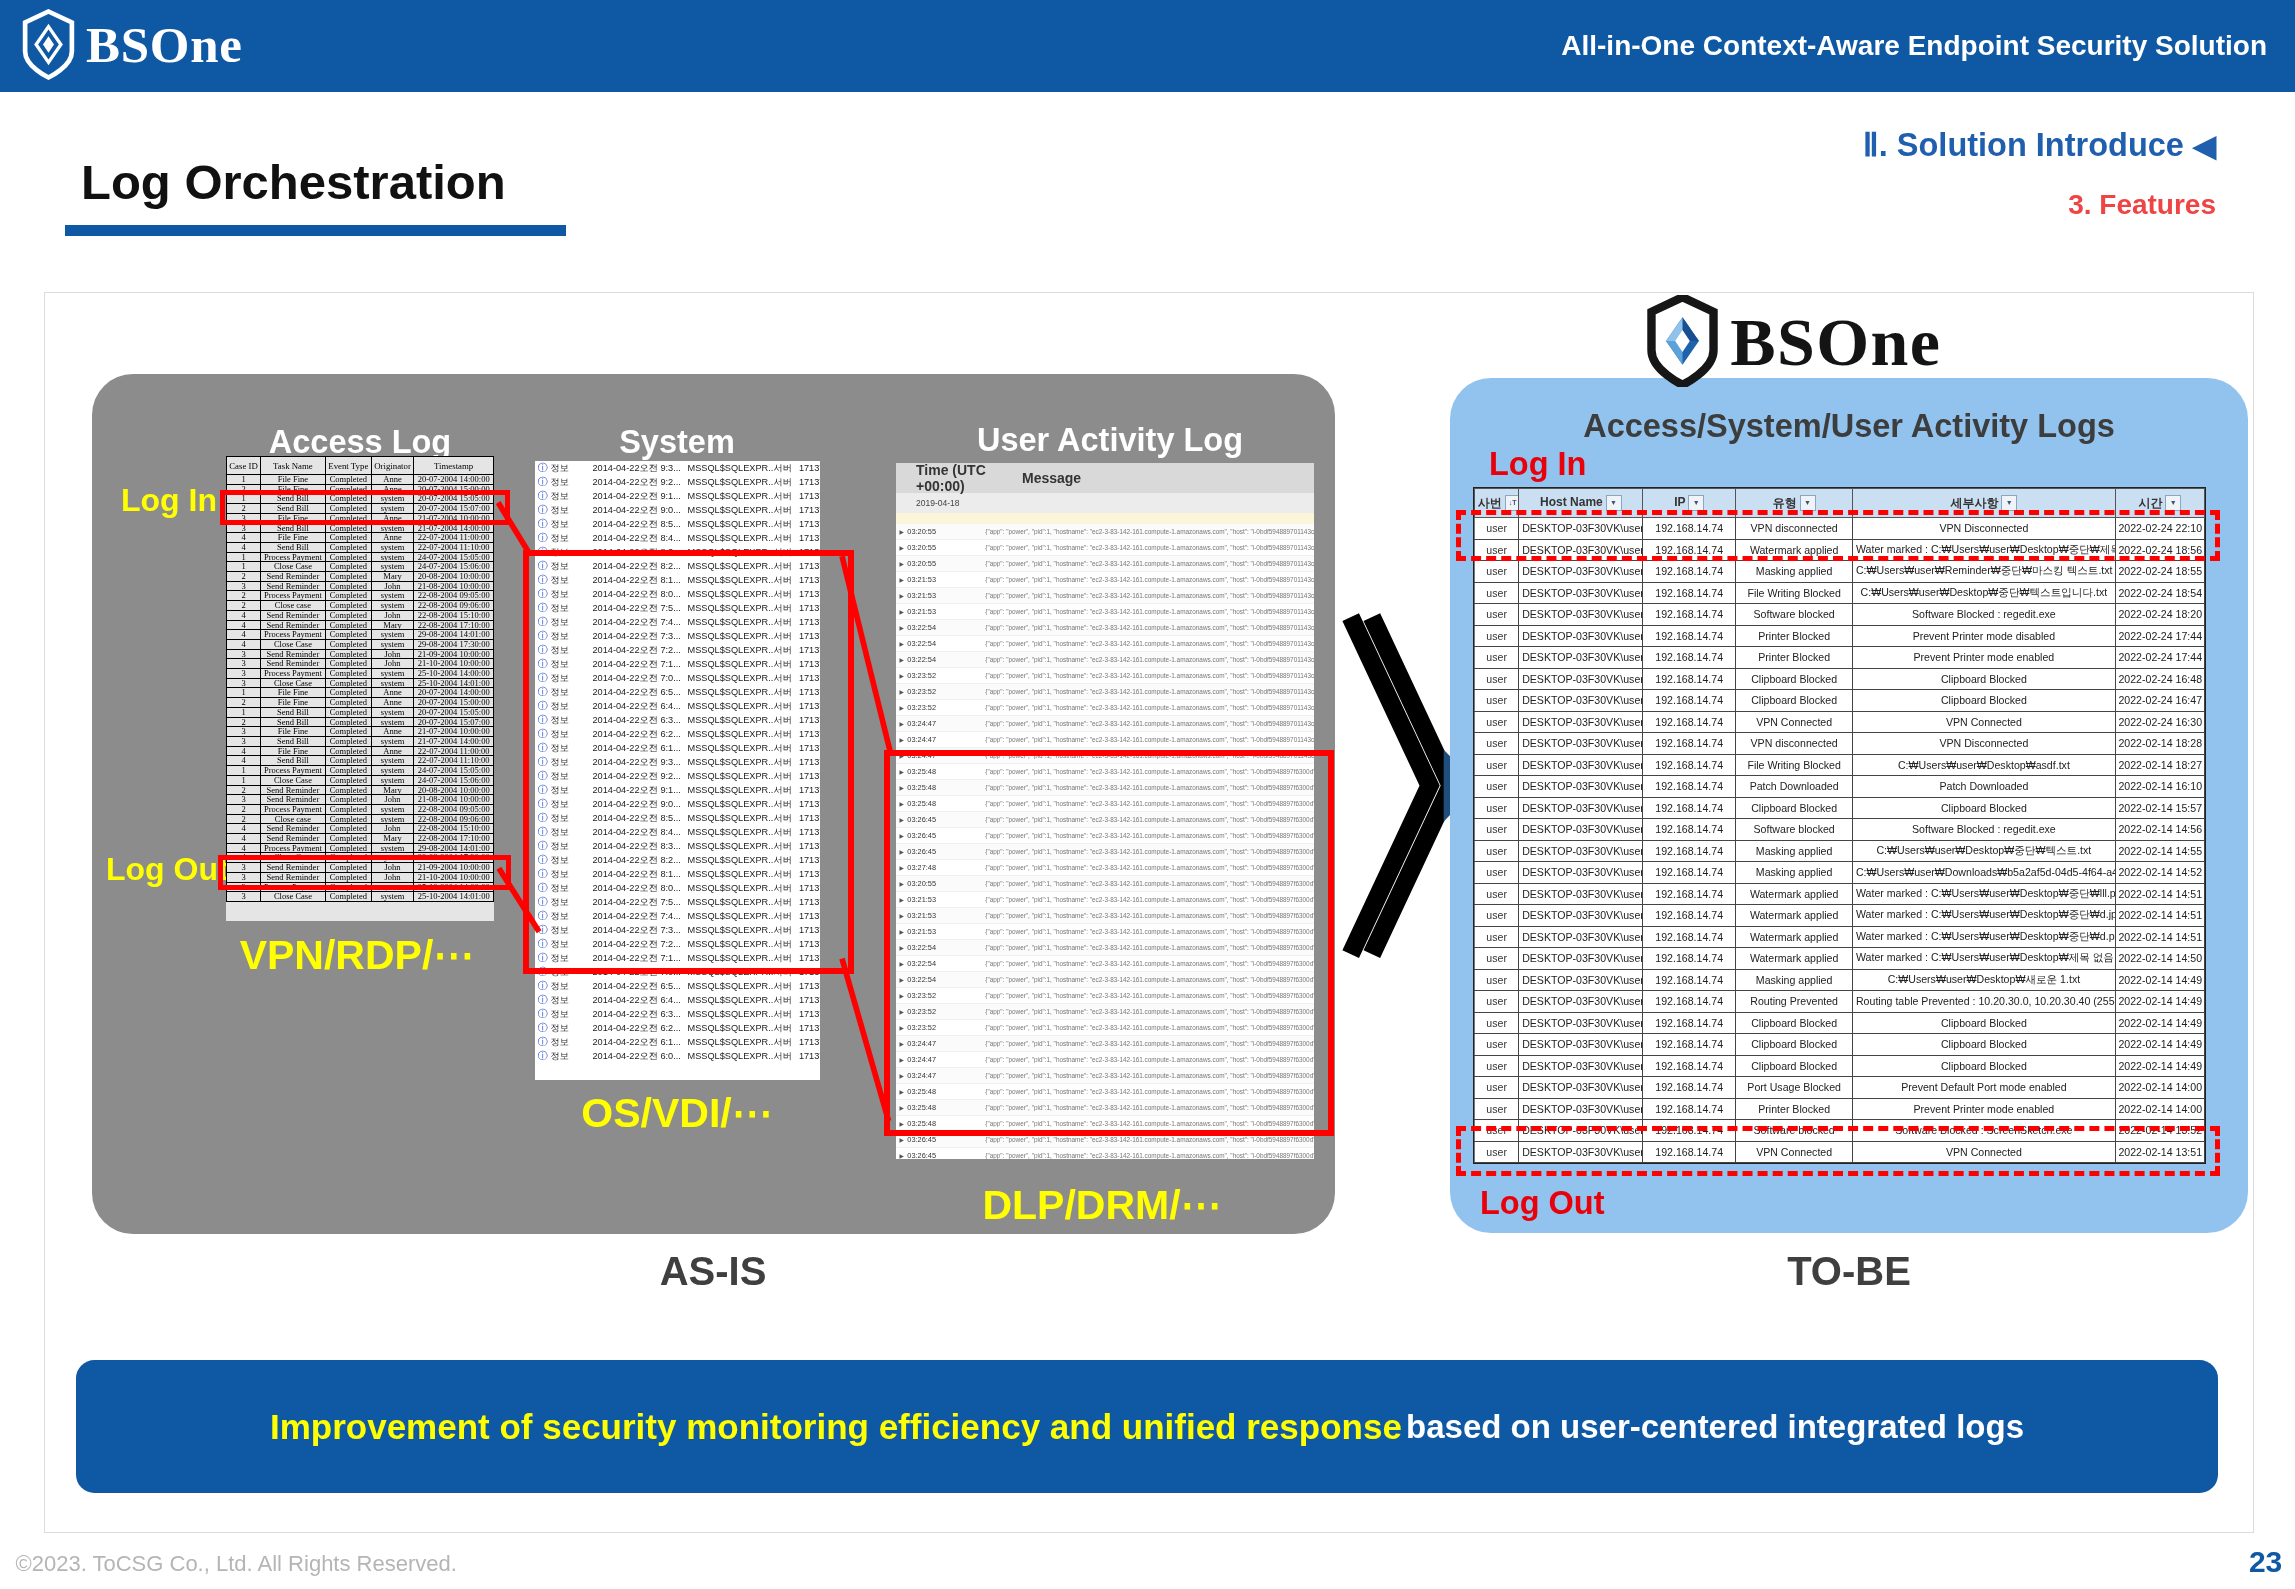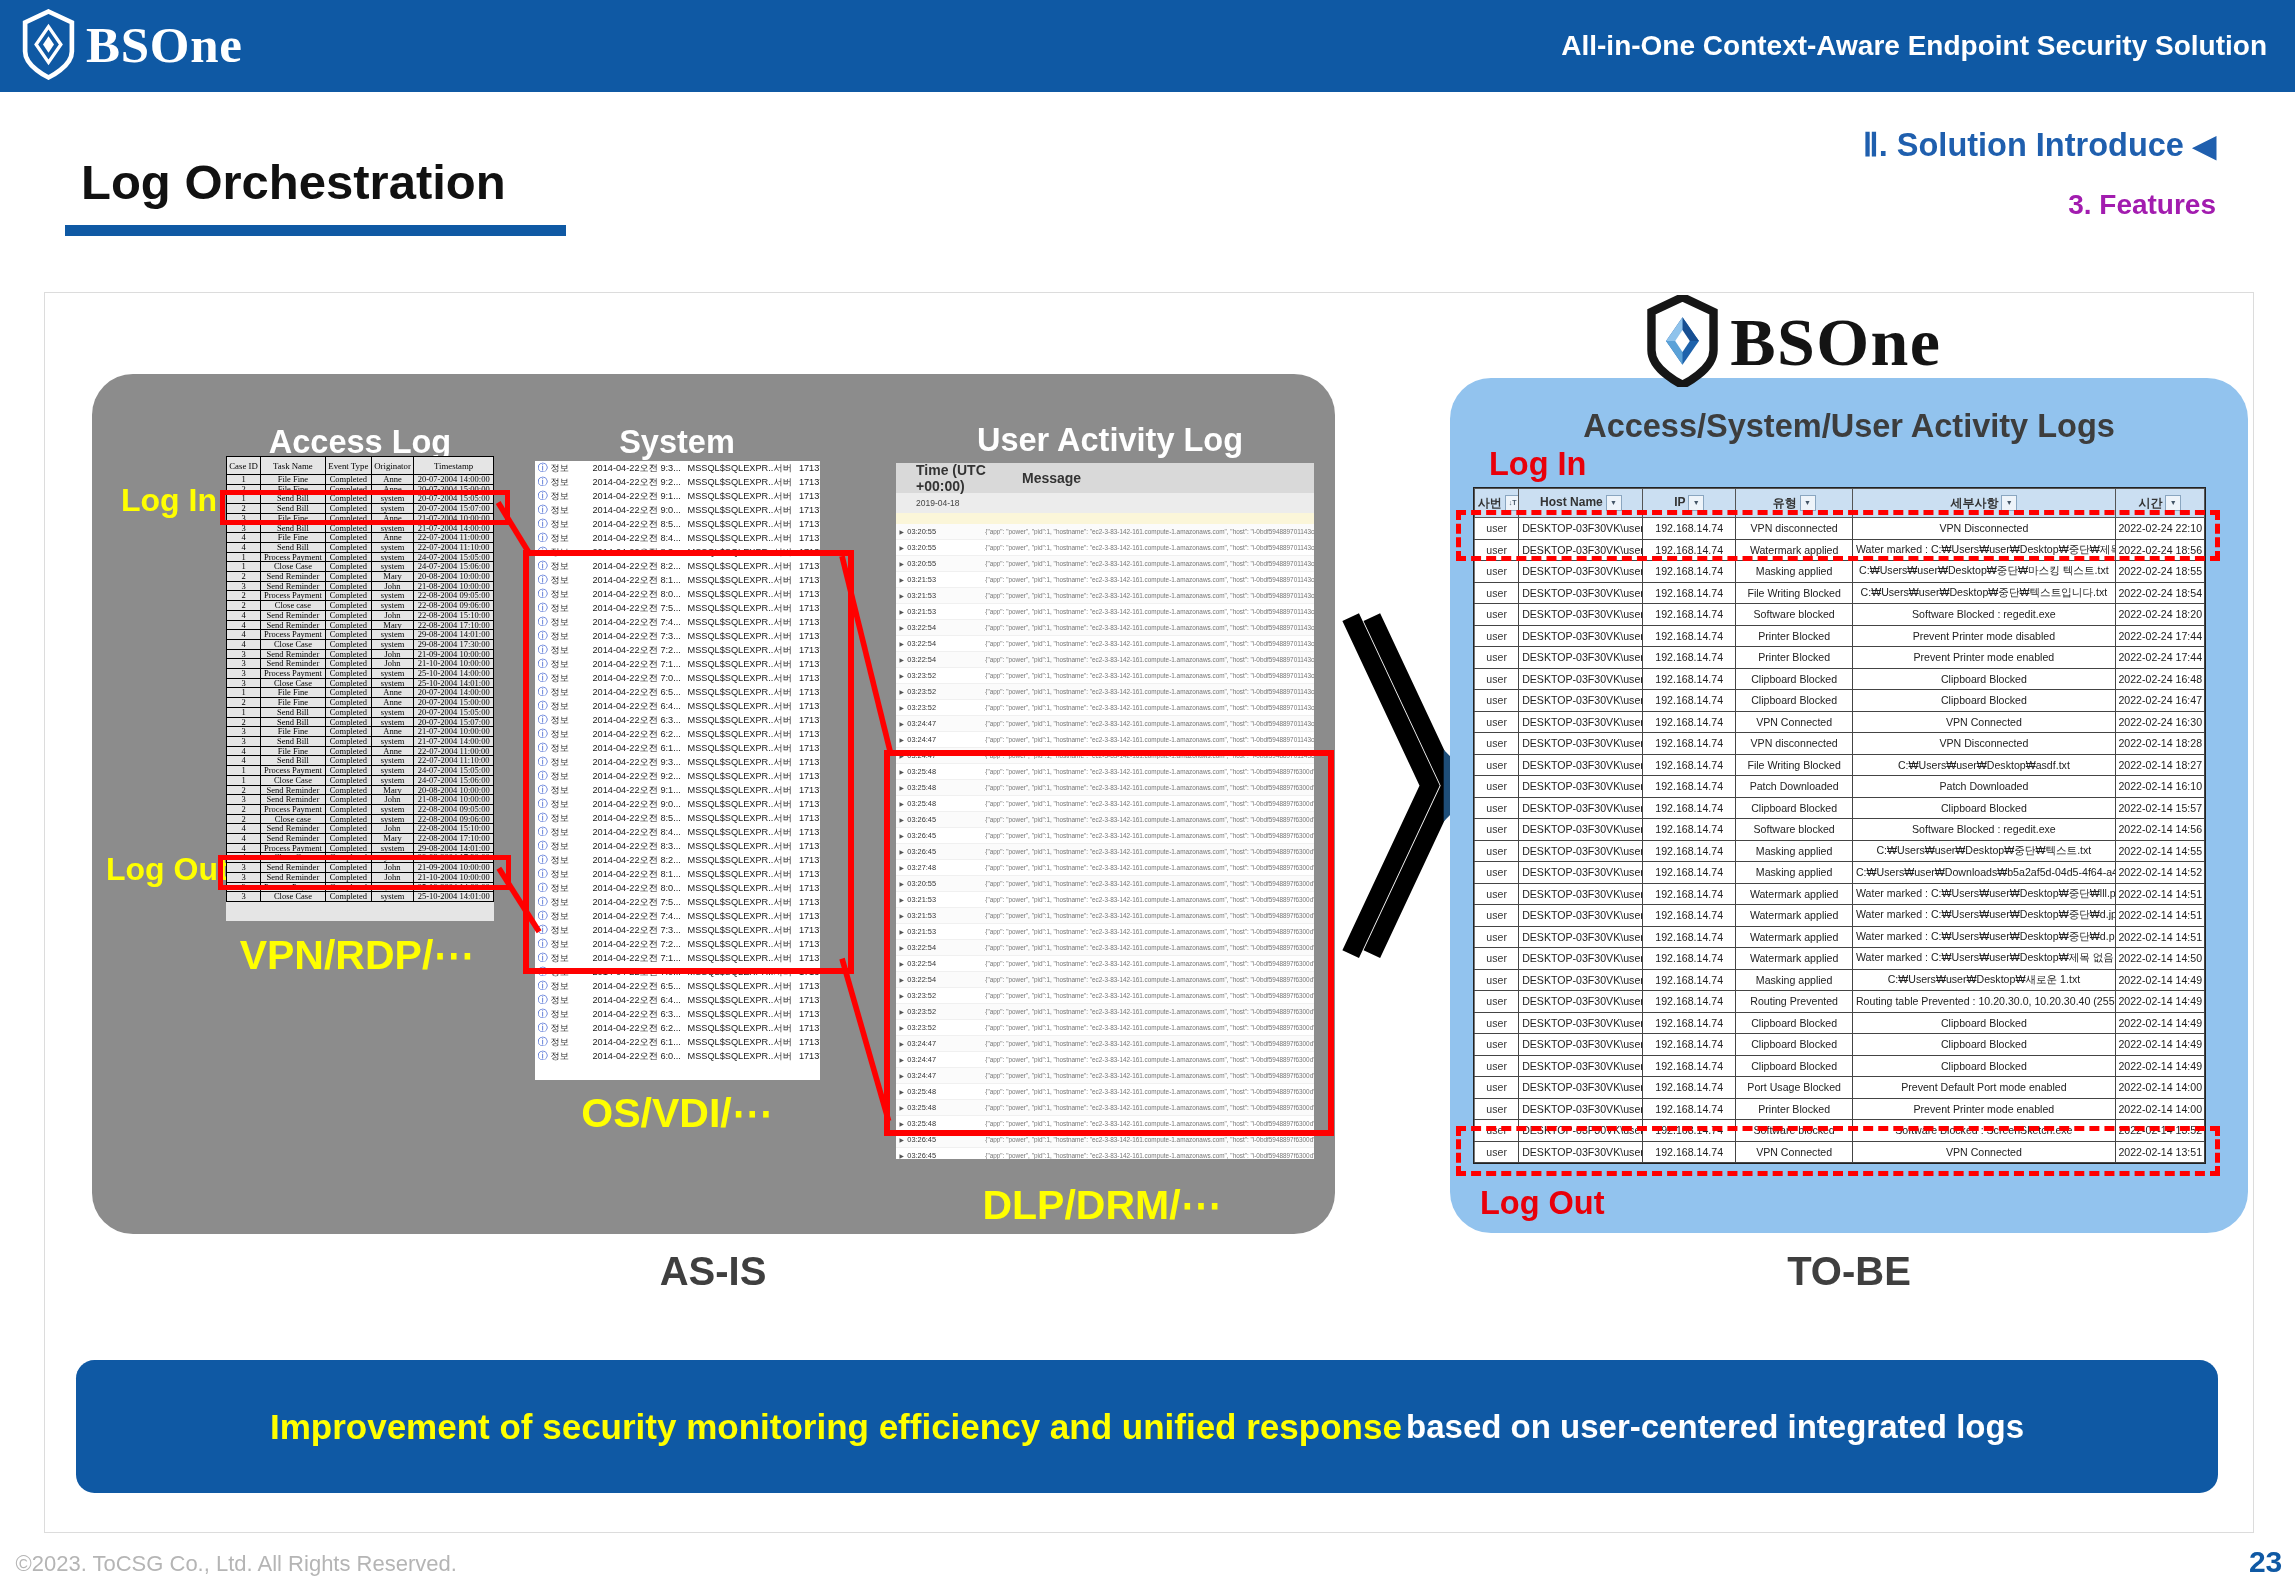--- a/index.html
+++ b/index.html
@@ -11,21 +11,21 @@
   .brand{position:absolute;left:21px;top:8.5px;display:flex;align-items:center;gap:10px;}
   .brand-name{color:#fff;font-family:"Liberation Serif",serif;font-weight:bold;font-size:51px;letter-spacing:0.7px;}
   .tagline{position:absolute;right:28px;top:0;height:92px;display:flex;align-items:center;
            color:#fff;font-size:28px;font-weight:bold;}
 
   
   .page-title{position:absolute;left:81px;top:154px;font-size:49px;font-weight:bold;color:#111;}
   .title-underline{position:absolute;left:65px;top:225px;width:501px;height:10.6px;background:#0f59a4;}
   .nav-line{position:absolute;right:79px;top:126px;font-size:32.5px;font-weight:bold;color:#1f5fae;text-align:right;}
   .nav-marker{font-size:30px;}
-  .nav-sub{position:absolute;right:79px;top:189px;font-size:28px;font-weight:bold;color:#a21caf;text-align:left;}
+  .nav-sub{position:absolute;right:79px;top:189px;font-size:28px;font-weight:bold;color:#ef4444;text-align:left;}
 
   
   .panel{position:absolute;left:44px;top:292px;width:2208px;height:1239px;background:#fff;border:1.4px solid #dcdcdc;}
 
   
   .asis{position:absolute;left:92px;top:374px;width:1243px;height:860px;background:#8c8c8c;border-radius:41px;}
   .log-title{position:absolute;color:#fff;font-weight:bold;font-size:32.5px;white-space:nowrap;transform:translateX(-50%);}
   .yellow-label{position:absolute;color:#ffff00;font-weight:bold;font-size:32px;white-space:nowrap;}
   .yellow-caption{position:absolute;color:#ffff00;font-weight:bold;font-size:41px;white-space:nowrap;transform:translateX(-50%);}
 
@@ -1130,21 +1130,21 @@
             <td>192.168.14.74</td>
             <td>Watermark applied</td>
             <td>Water marked : C:₩Users₩user₩Desktop₩중단₩제목 없음.png</td>
             <td>2022-02-24 18:56</td>
           </tr>
           <tr>
             <td>user</td>
             <td>DESKTOP-03F30VK\user</td>
             <td>192.168.14.74</td>
             <td>Masking applied</td>
-            <td>C:₩Users₩user₩Desktop₩중단₩마스킹 텍스트.txt</td>
+            <td>C:₩Users₩user₩Reminder₩중단₩마스킹 텍스트.txt</td>
             <td>2022-02-24 18:55</td>
           </tr>
           <tr>
             <td>user</td>
             <td>DESKTOP-03F30VK\user</td>
             <td>192.168.14.74</td>
             <td>File Writing Blocked</td>
             <td>C:₩Users₩user₩Desktop₩중단₩텍스트입니다.txt</td>
             <td>2022-02-24 18:54</td>
           </tr>

